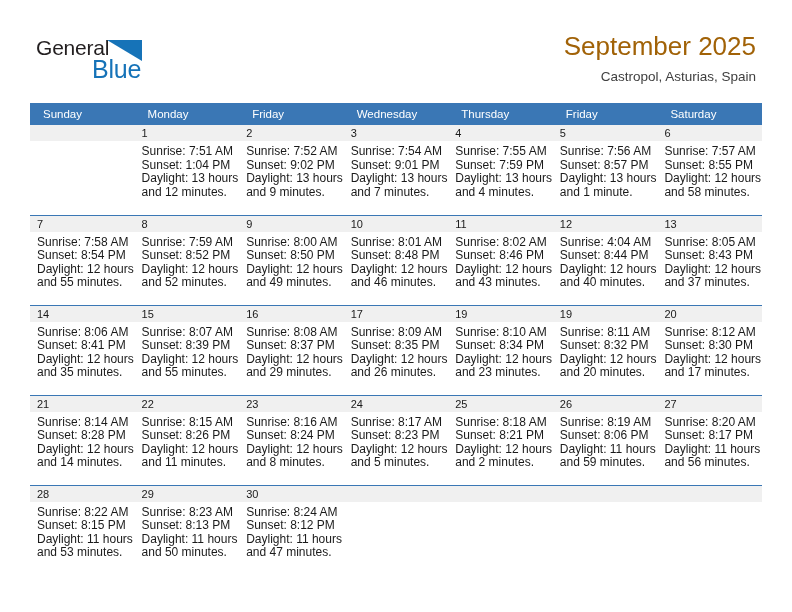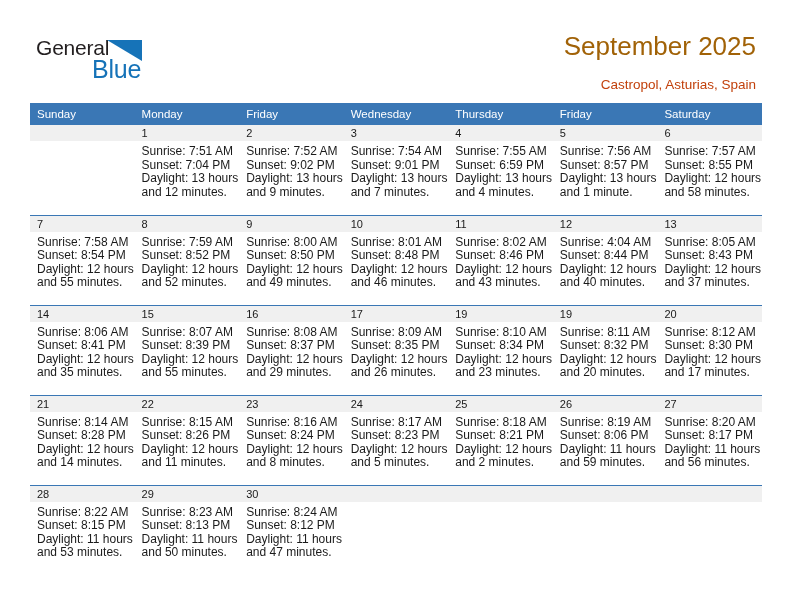--- a/index.html
+++ b/index.html
@@ -65,23 +65,23 @@
   }
   .cal-title {
     font-size: 26px;
     color: #a16207;
     font-weight: normal;
     line-height: 32px;
     white-space: nowrap;
   }
   .cal-subtitle {
     font-size: 13.5px;
-    color: #c2410c;
+    color: #404040;
     line-height: 22px;
-    margin-top: 12px;
+    margin-top: 4px;
     white-space: nowrap;
   }
 
   
   .cal-wrap {
     position: absolute;
     left: 30px;
     top: 103px;
     width: 732px;
   }
@@ -89,21 +89,21 @@
     width: 732px;
     border-collapse: collapse;
     table-layout: fixed;
   }
   table.cal th {
     background: #3a77b5;
     color: #ffffff;
     font-size: 11.5px;
     font-weight: normal;
     text-align: left;
-    padding: 5px 0 5px 7px;
+    padding: 5px 0 5px 13px;
     height: 21px;
     line-height: 12px;
   }
   td.daycell {
     vertical-align: top;
     padding: 0;
     border-top: 1px solid #3a77b5;
     height: 90px;
     width: 104.5px;
   }
@@ -169,21 +169,21 @@
                 <div></div>
                 <div></div>
                 <div></div>
                 <div></div>
               </div>
             </td>
             <td class="daycell">
               <div class="dnum-band">1</div>
               <div class="dinfo">
                 <div>Sunrise: 7:51 AM</div>
-                <div>Sunset: 7:04 PM</div>
+                <div>Sunset: 1:04 PM</div>
                 <div>Daylight: 13 hours</div>
                 <div>and 12 minutes.</div>
               </div>
             </td>
             <td class="daycell">
               <div class="dnum-band">2</div>
               <div class="dinfo">
                 <div>Sunrise: 7:52 AM</div>
                 <div>Sunset: 9:02 PM</div>
                 <div>Daylight: 13 hours</div>
@@ -196,21 +196,21 @@
                 <div>Sunrise: 7:54 AM</div>
                 <div>Sunset: 9:01 PM</div>
                 <div>Daylight: 13 hours</div>
                 <div>and 7 minutes.</div>
               </div>
             </td>
             <td class="daycell">
               <div class="dnum-band">4</div>
               <div class="dinfo">
                 <div>Sunrise: 7:55 AM</div>
-                <div>Sunset: 6:59 PM</div>
+                <div>Sunset: 7:59 PM</div>
                 <div>Daylight: 13 hours</div>
                 <div>and 4 minutes.</div>
               </div>
             </td>
             <td class="daycell">
               <div class="dnum-band">5</div>
               <div class="dinfo">
                 <div>Sunrise: 7:56 AM</div>
                 <div>Sunset: 8:57 PM</div>
                 <div>Daylight: 13 hours</div>

